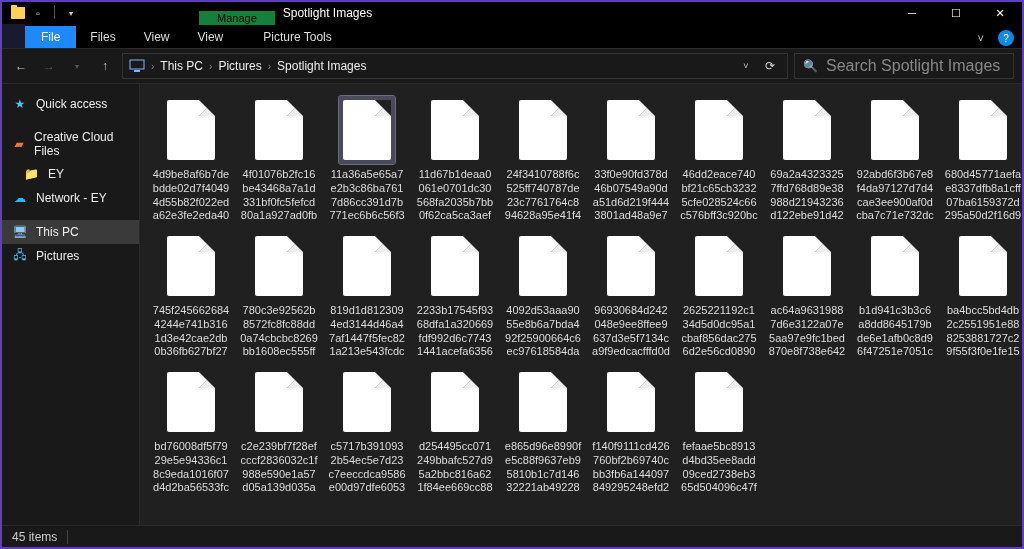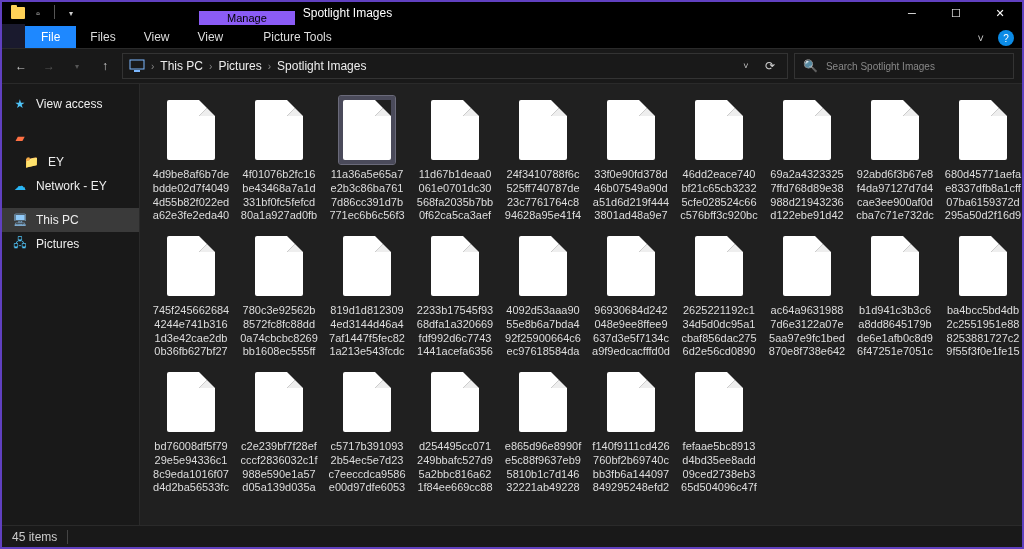--- a/index.html
+++ b/index.html
@@ -12,36 +12,36 @@
 .titlebar .folder-icon:before { content:""; position:absolute; top:-2px; left:0; width:6px; height:3px; background:#ffd257; border-radius:1px 1px 0 0; }
 .titlebar .divider { width:1px; height:14px; background:#555; margin: 0 4px; }
 .titlebar .title { margin-left: 8px; font-size: 12px; }
 .titlebar .spacer { flex: 1; }
 .titlebar .winbtn { width: 44px; height: 22px; display:flex; align-items:center; justify-content:center; font-size:11px; }
 
 .ribbon-tabs { height: 24px; background: #000; display: flex; align-items:flex-end;margin-left:23px; }
 .ribbon-tabs .filetab { background: #1e88ff; color:#fff; padding: 4px 16px; font-size:12px; }
 .ribbon-tabs .tab { padding: 4px 14px; font-size:12px; color:#ddd; }
 .ribbon-tabs .manage-group { margin-left: 20px; display:flex; flex-direction:column; align-items:center; }
-.ribbon-tabs .manage-top { background: #8b5cf6; color:#000; padding: 1px 28px; font-size:11px; }
+.ribbon-tabs .manage-top { background: #15803d; color:#000; padding: 1px 18px; font-size:11px; }
 .ribbon-tabs .spacer { flex:1; }
 .ribbon-tabs .chev { padding: 4px 10px; font-size:11px; color:#ccc; }
 .ribbon-tabs .help { width:16px; height:16px; background:#0b8be6; border-radius:50%; display:flex;align-items:center;justify-content:center; font-size:10px; margin: 0 8px 2px 4px; }
 
 .navbar { height: 36px; background: #191919; display:flex; align-items:center; padding: 0 8px; gap:6px; border-top:1px solid #2a2a2a; border-bottom:1px solid #2a2a2a; }
 .navbtn { width:22px; height:22px; display:flex; align-items:center; justify-content:center; color:#ccc; font-size:12px; }
 .navbtn.dis { color:#555; }
 .breadcrumb { flex:1; display:flex; align-items:center; background: #191919; border:1px solid #333; height:26px; padding: 0 6px; gap:6px; }
 .breadcrumb .bc-icon { width:16px; height:14px; }
 .breadcrumb .sep { color:#888; font-size:10px; }
 .breadcrumb .bc-item { font-size:12px; color:#eee; }
 .bc-end { display:flex; gap:2px; }
 .bc-endbtn { width:22px; height:24px; display:flex;align-items:center;justify-content:center; color:#ccc; }
 .searchbox { width:220px; height:26px; background:#191919; border:1px solid #333; display:flex; align-items:center; padding:0 8px; color:#888; gap:8px; }
-.searchbox input { background:transparent; border:none; outline:none; color:#ccc; font-size:10px; width:100%; }
+.searchbox input { background:transparent; border:none; outline:none; color:#ccc; font-size:16px; width:100%; }
 .searchbox input::placeholder { color:#888; }
 
 .main { display:flex; height: calc(549px - 22px - 24px - 36px - 22px - 4px); }
 .sidebar { width: 138px; background:#191919; padding: 8px 0; border-right:1px solid #2a2a2a; }
 .nav-item { display:flex; align-items:center; gap:8px; padding: 4px 10px; font-size:12px; color:#eee; }
 .nav-item.sel { background:#3a3a3a; }
 .nav-item.sub { padding-left: 22px; }
 .nav-icon { width:16px; height:16px; display:flex; align-items:center; justify-content:center; font-size:12px; }
 .ni-star { color:#4fc3f7; }
 .ni-cc { color:#ff7043; }
@@ -123,25 +123,26 @@
   <div class="searchbox">
     <span>🔍</span>
     <input placeholder="Search Spotlight Images" style="">
   </div>
 </div>
 
 <div class="main">
   <div class="sidebar" id="sidebar">
       <div class="nav-item">
         <span class="nav-icon ni-star">★</span>
-        <span>View access</span>
+        <span>Quick access</span>
       </div>
       <div style="height: 10px;"></div>
       <div class="nav-item">
         <span class="nav-icon ni-cc">▰</span>
+        <span>Creative Cloud Files</span>
       </div>
       <div class="nav-item sub">
         <span class="nav-icon ni-folder">📁</span>
         <span>EY</span>
       </div>
       <div class="nav-item">
         <span class="nav-icon ni-cloud">☁</span>
         <span>Network - EY</span>
       </div>
       <div style="height: 10px;"></div>

